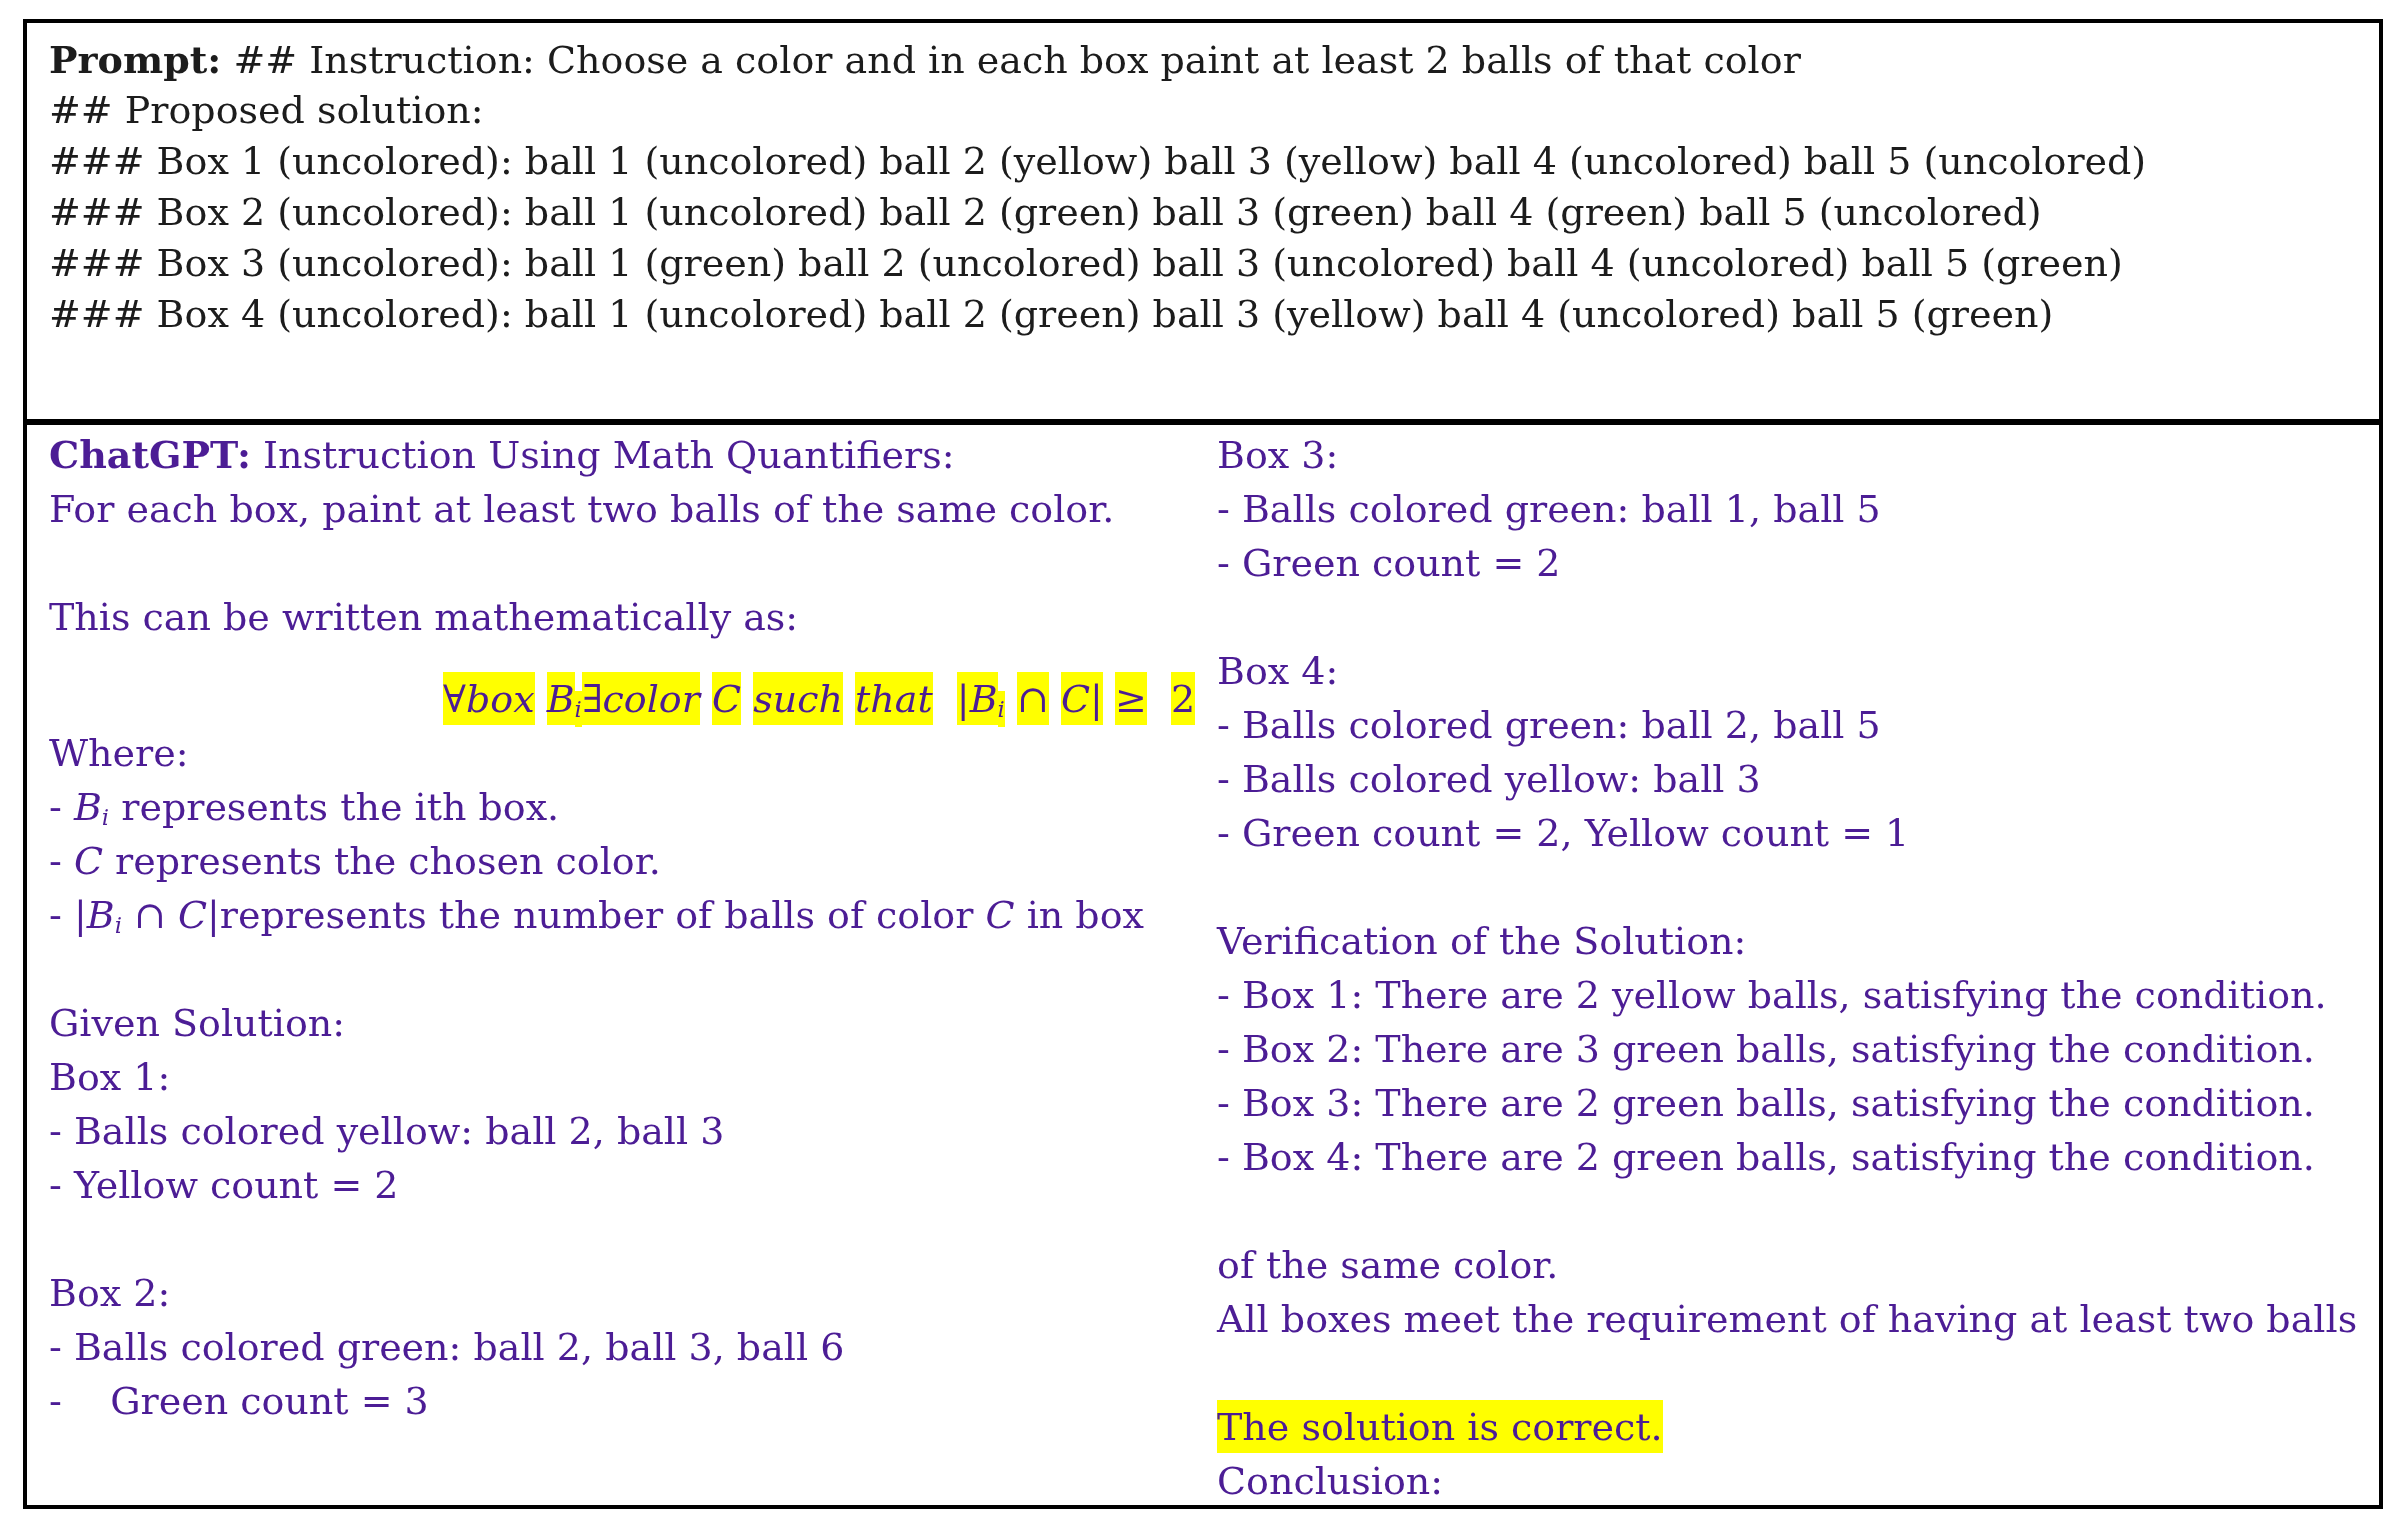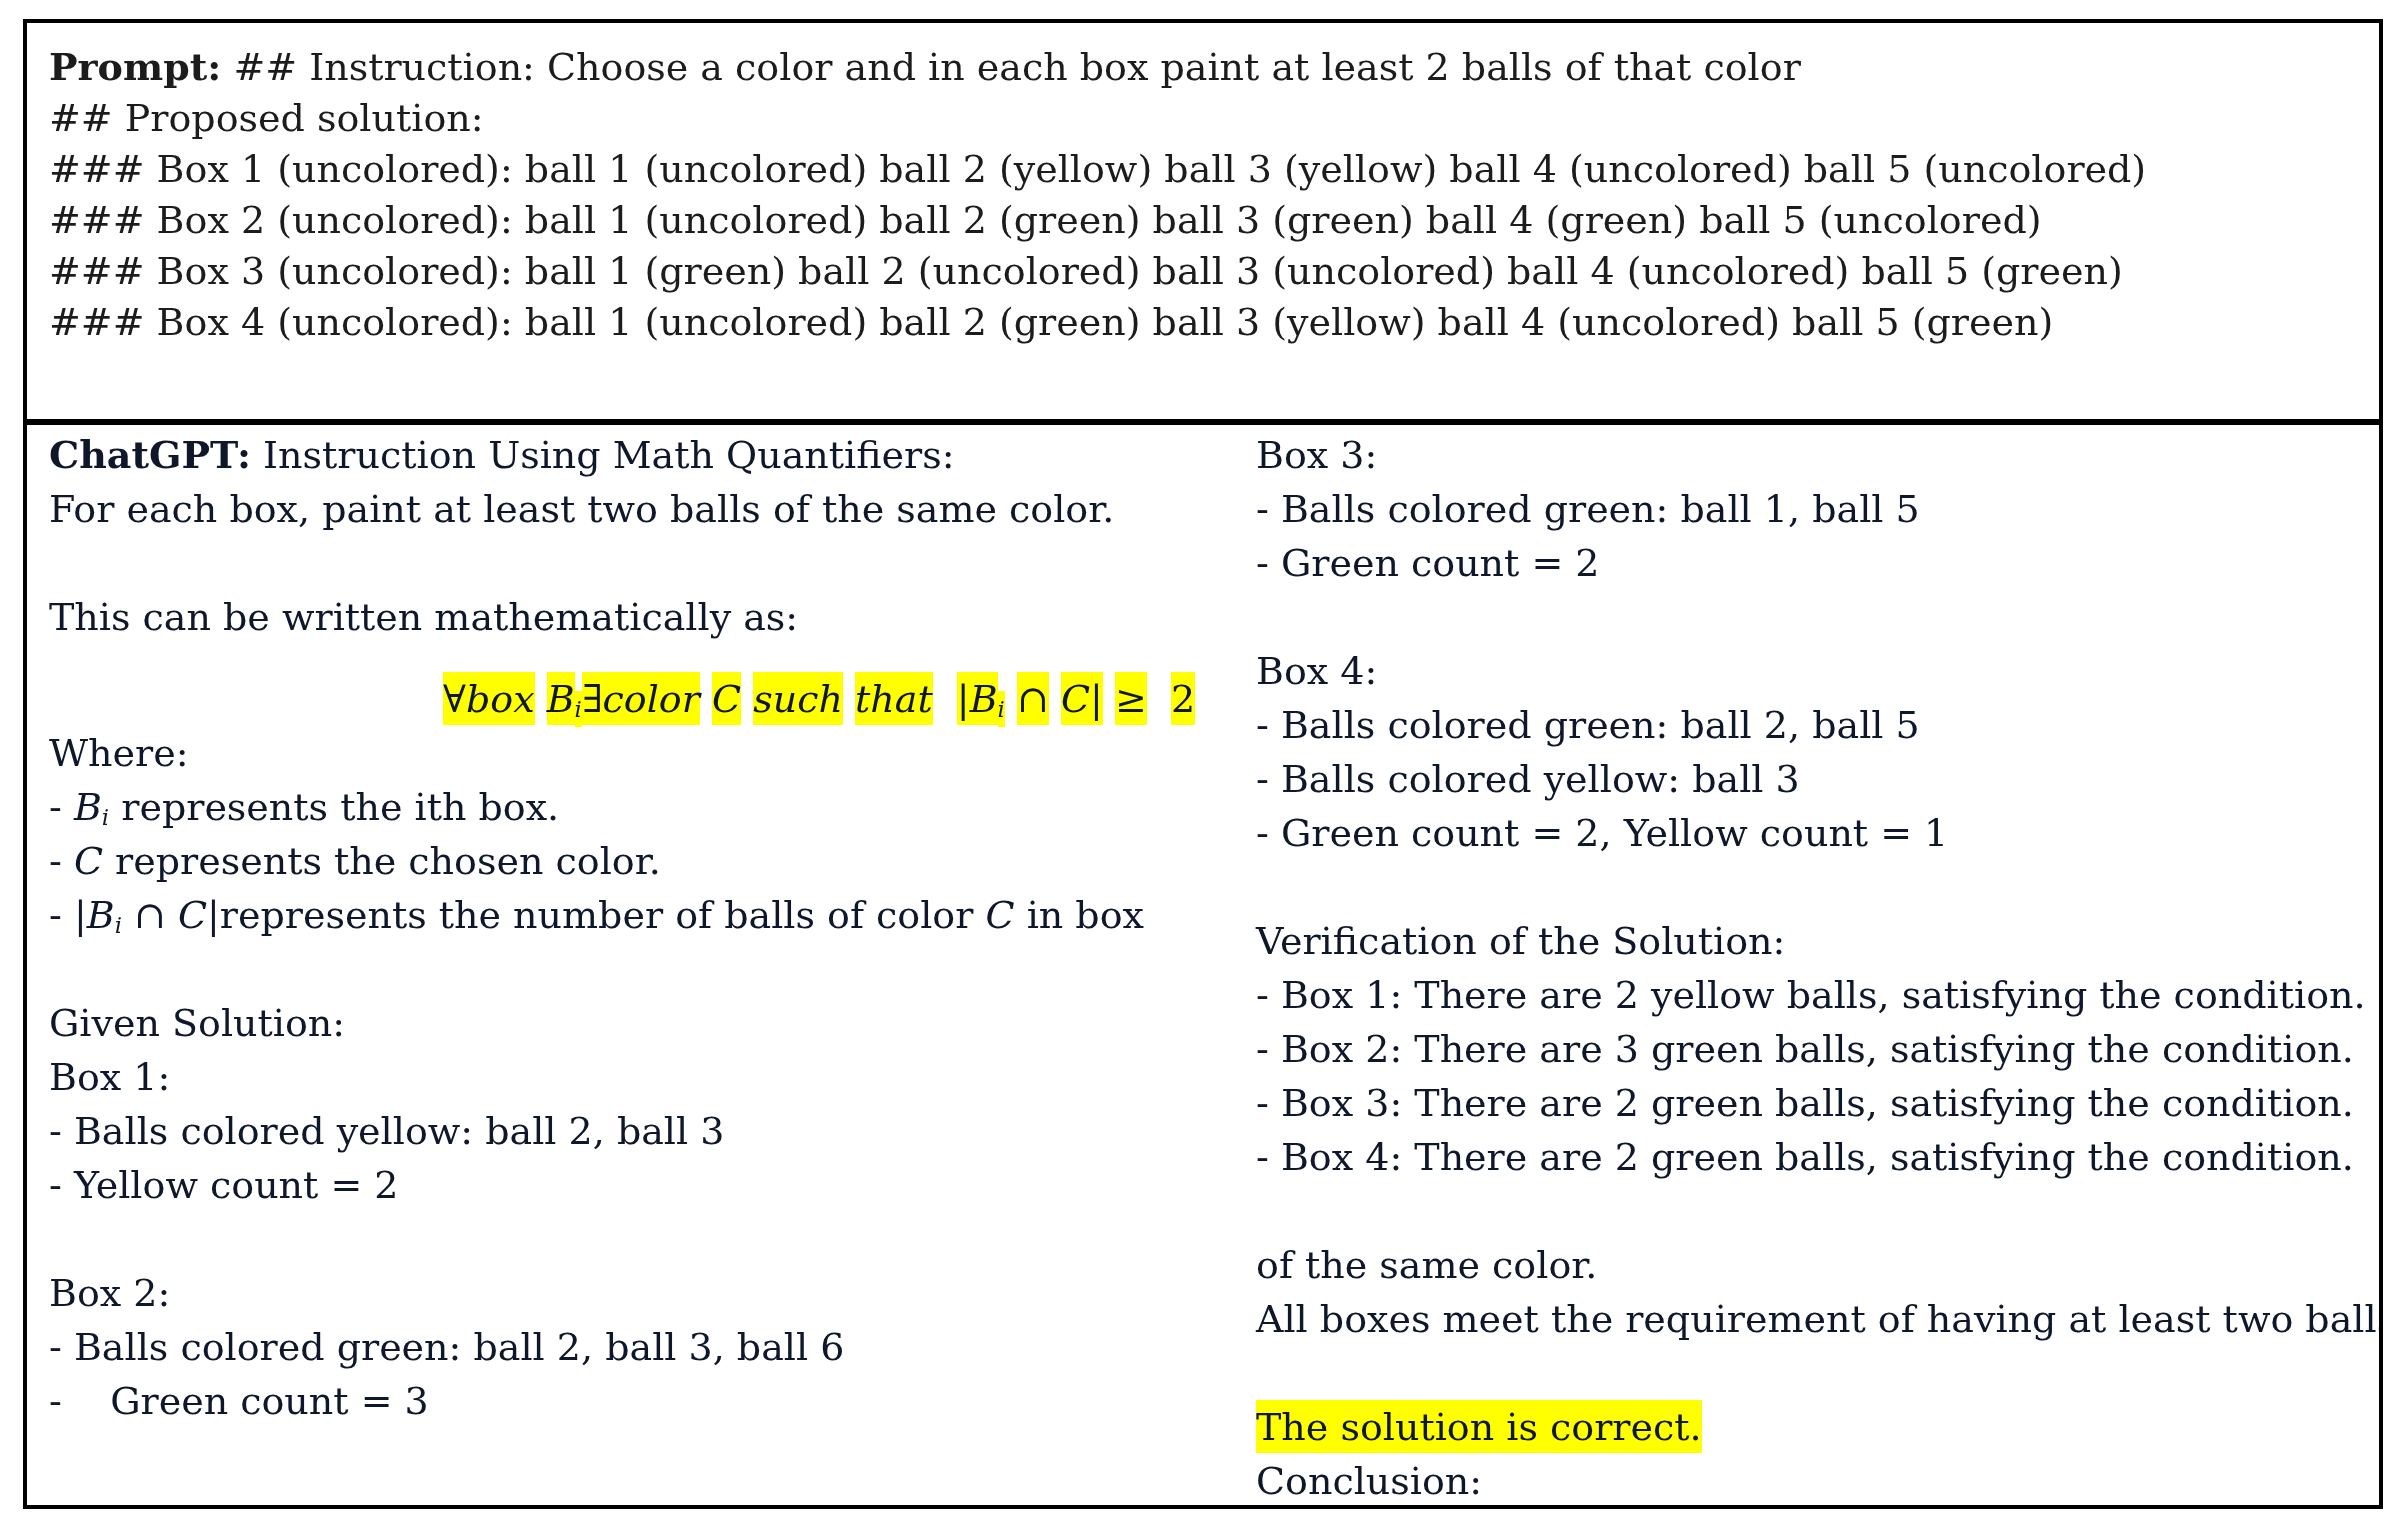--- a/index.html
+++ b/index.html
@@ -1,23 +1,23 @@
 <!DOCTYPE html>
 <html style="font-size:13px"><head>
 <meta charset="utf-8">
 <style>
   html,body{margin:0;padding:0;background:#ffffff;}
   .page{position:relative;width:2401px;height:1534px;background:#ffffff;
         font-family:"DejaVu Serif","Liberation Serif",serif;}
   .doc{position:absolute;left:22.5px;top:18.5px;width:2360px;height:1490px;
        box-sizing:border-box;border:4px solid #000000;background:#ffffff;overflow:hidden;}
   .prompt-section{box-sizing:border-box;height:402px;border-bottom:6.4px solid #000000;
-       padding:11.3px 22.5px 0 22.5px;font-size:38px;line-height:66px;color:#1c1c1c;}
+       padding:11.3px 22.5px 0 22.5px;font-size:38px;line-height:51px;color:#1c1c1c;}
   .response-section{box-sizing:border-box;height:1082px;padding:3.2px 0 0 22.5px;
-       display:flex;font-size:38px;line-height:54px;color:#0f172a;gap:39px;}
+       display:flex;font-size:38px;line-height:54px;color:#4c1d95;}
   .col-left{width:1168px;flex:none;}
   .col-right{flex:1;min-width:0;}
   .line{white-space:pre;height:inherit;}
   .prompt-section .line{height:51px;}
   .response-section .line{height:54px;}
   .formula{padding-left:394px;margin-top:28px;}
   .b{font-weight:700;}
   .i{font-style:italic;}
   .hl{background:#ffff00;padding:4.8px 0;}
   .sub{font-size:0.60em;position:relative;top:0.24em;line-height:0;}

